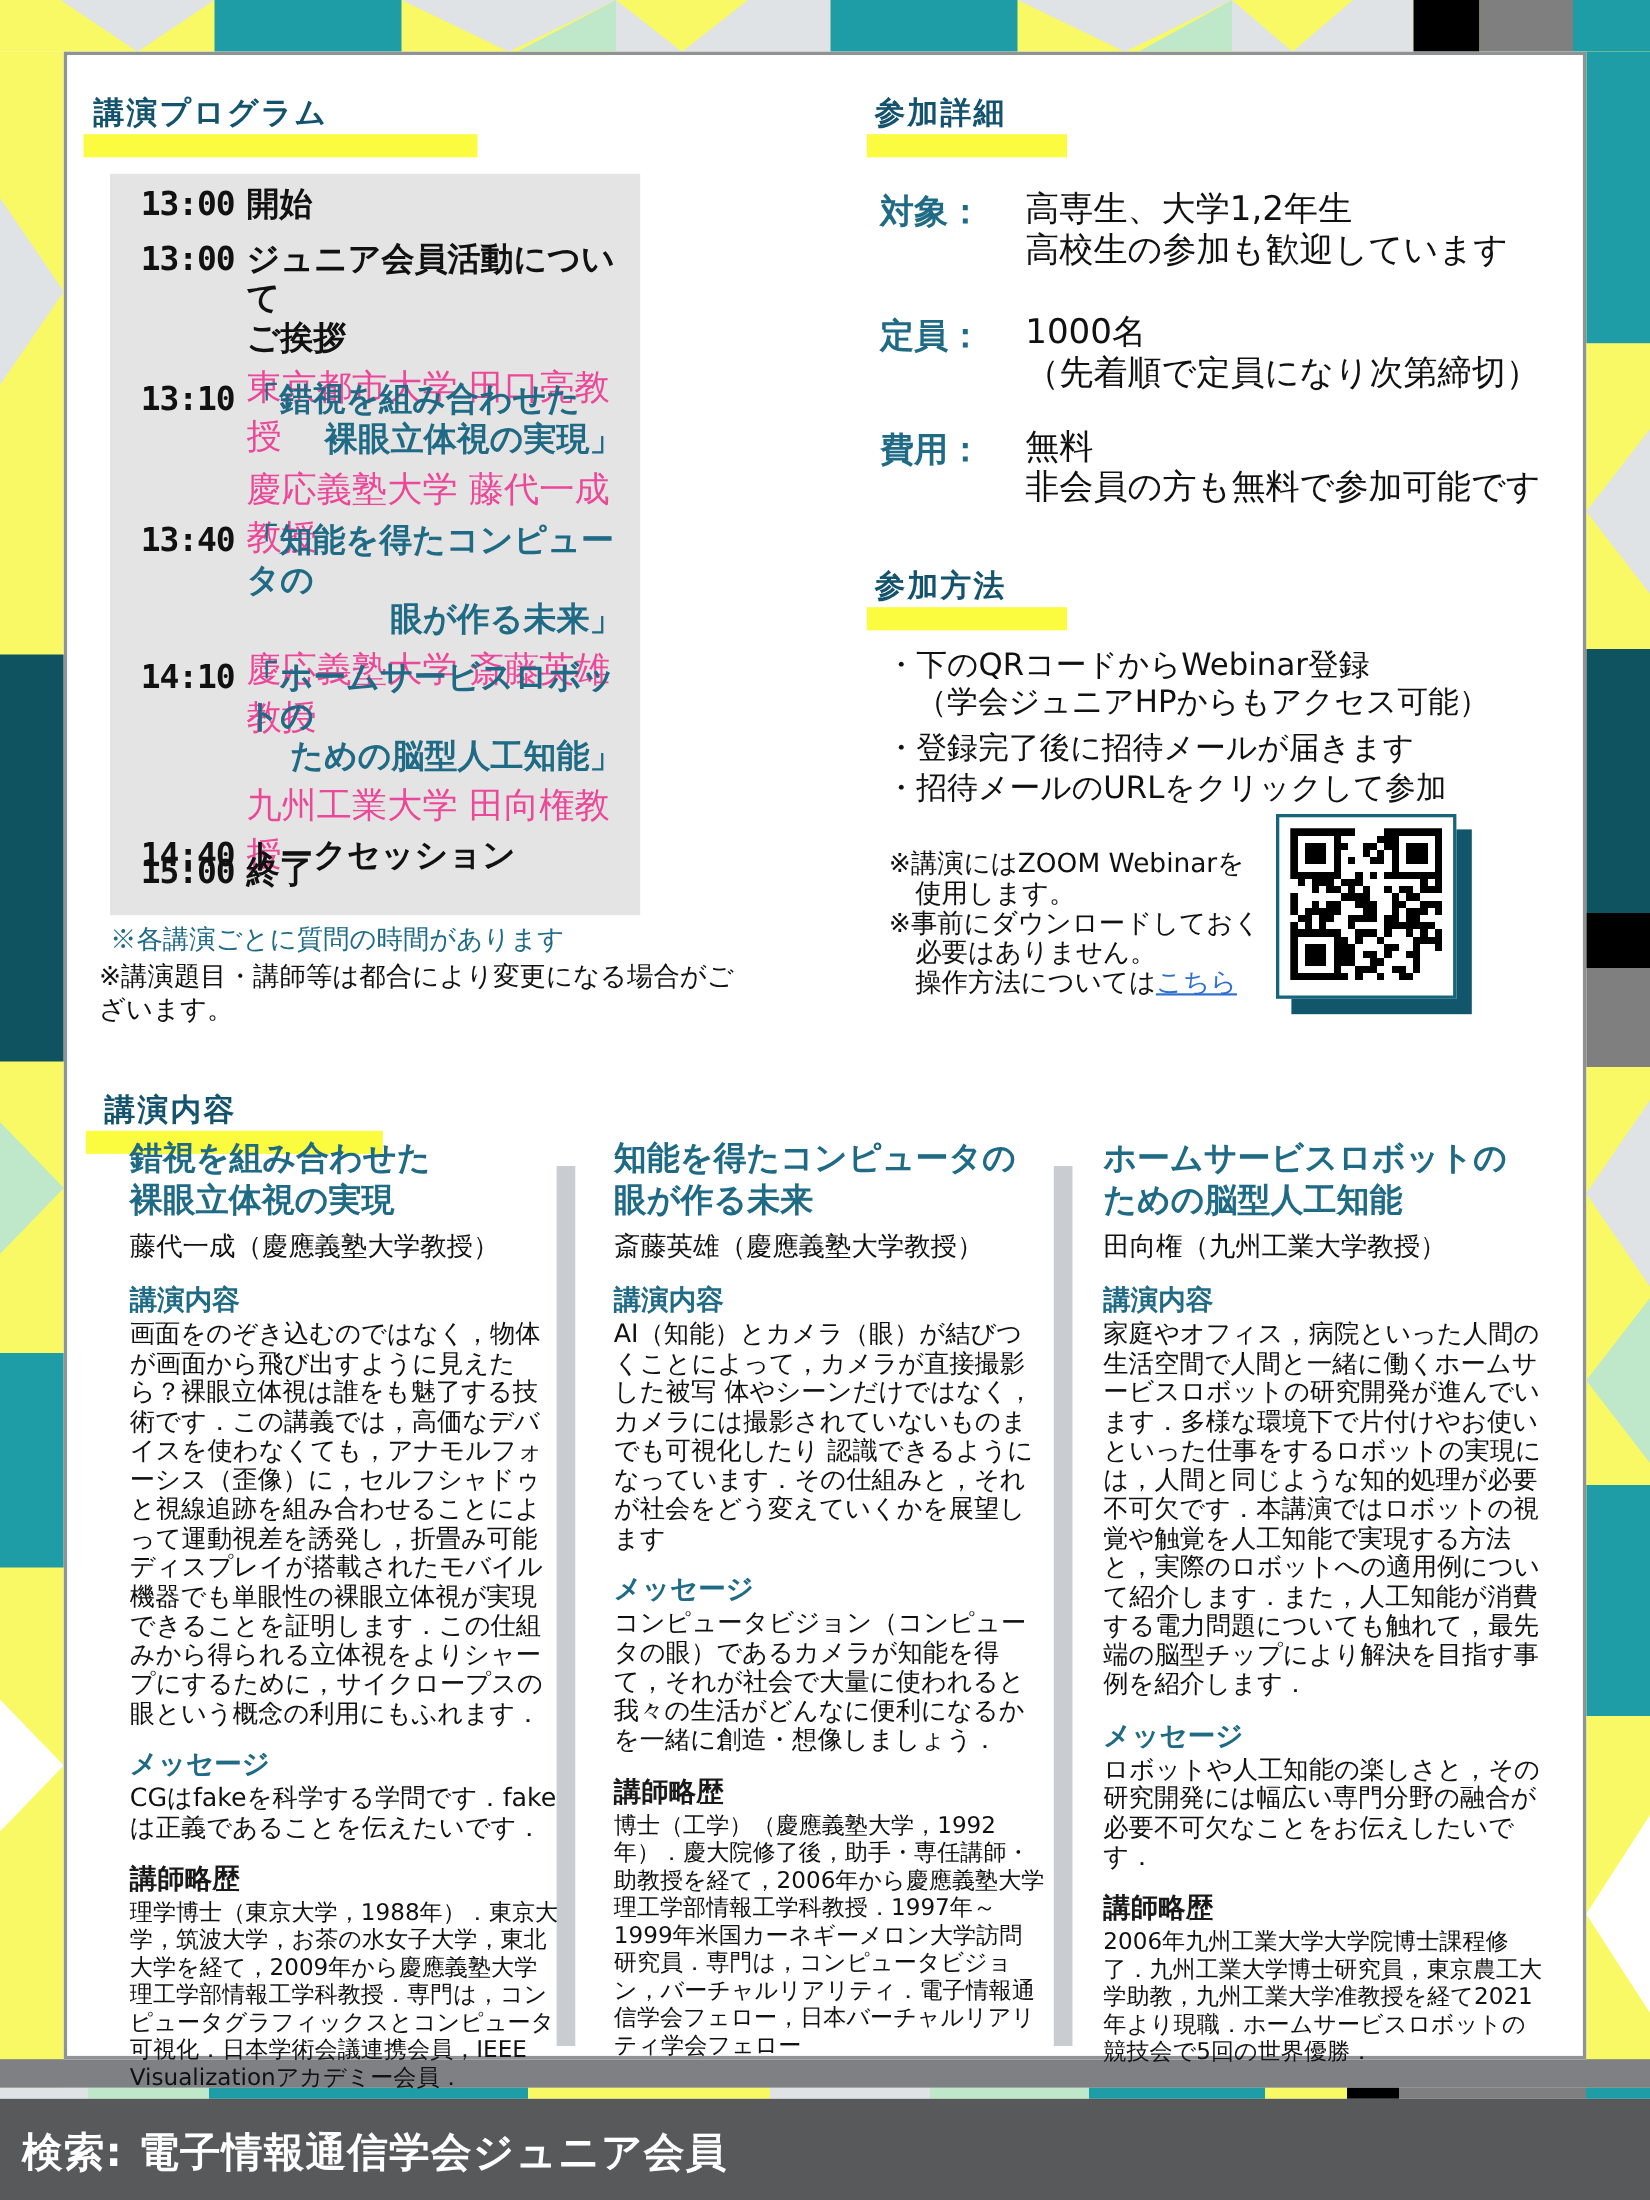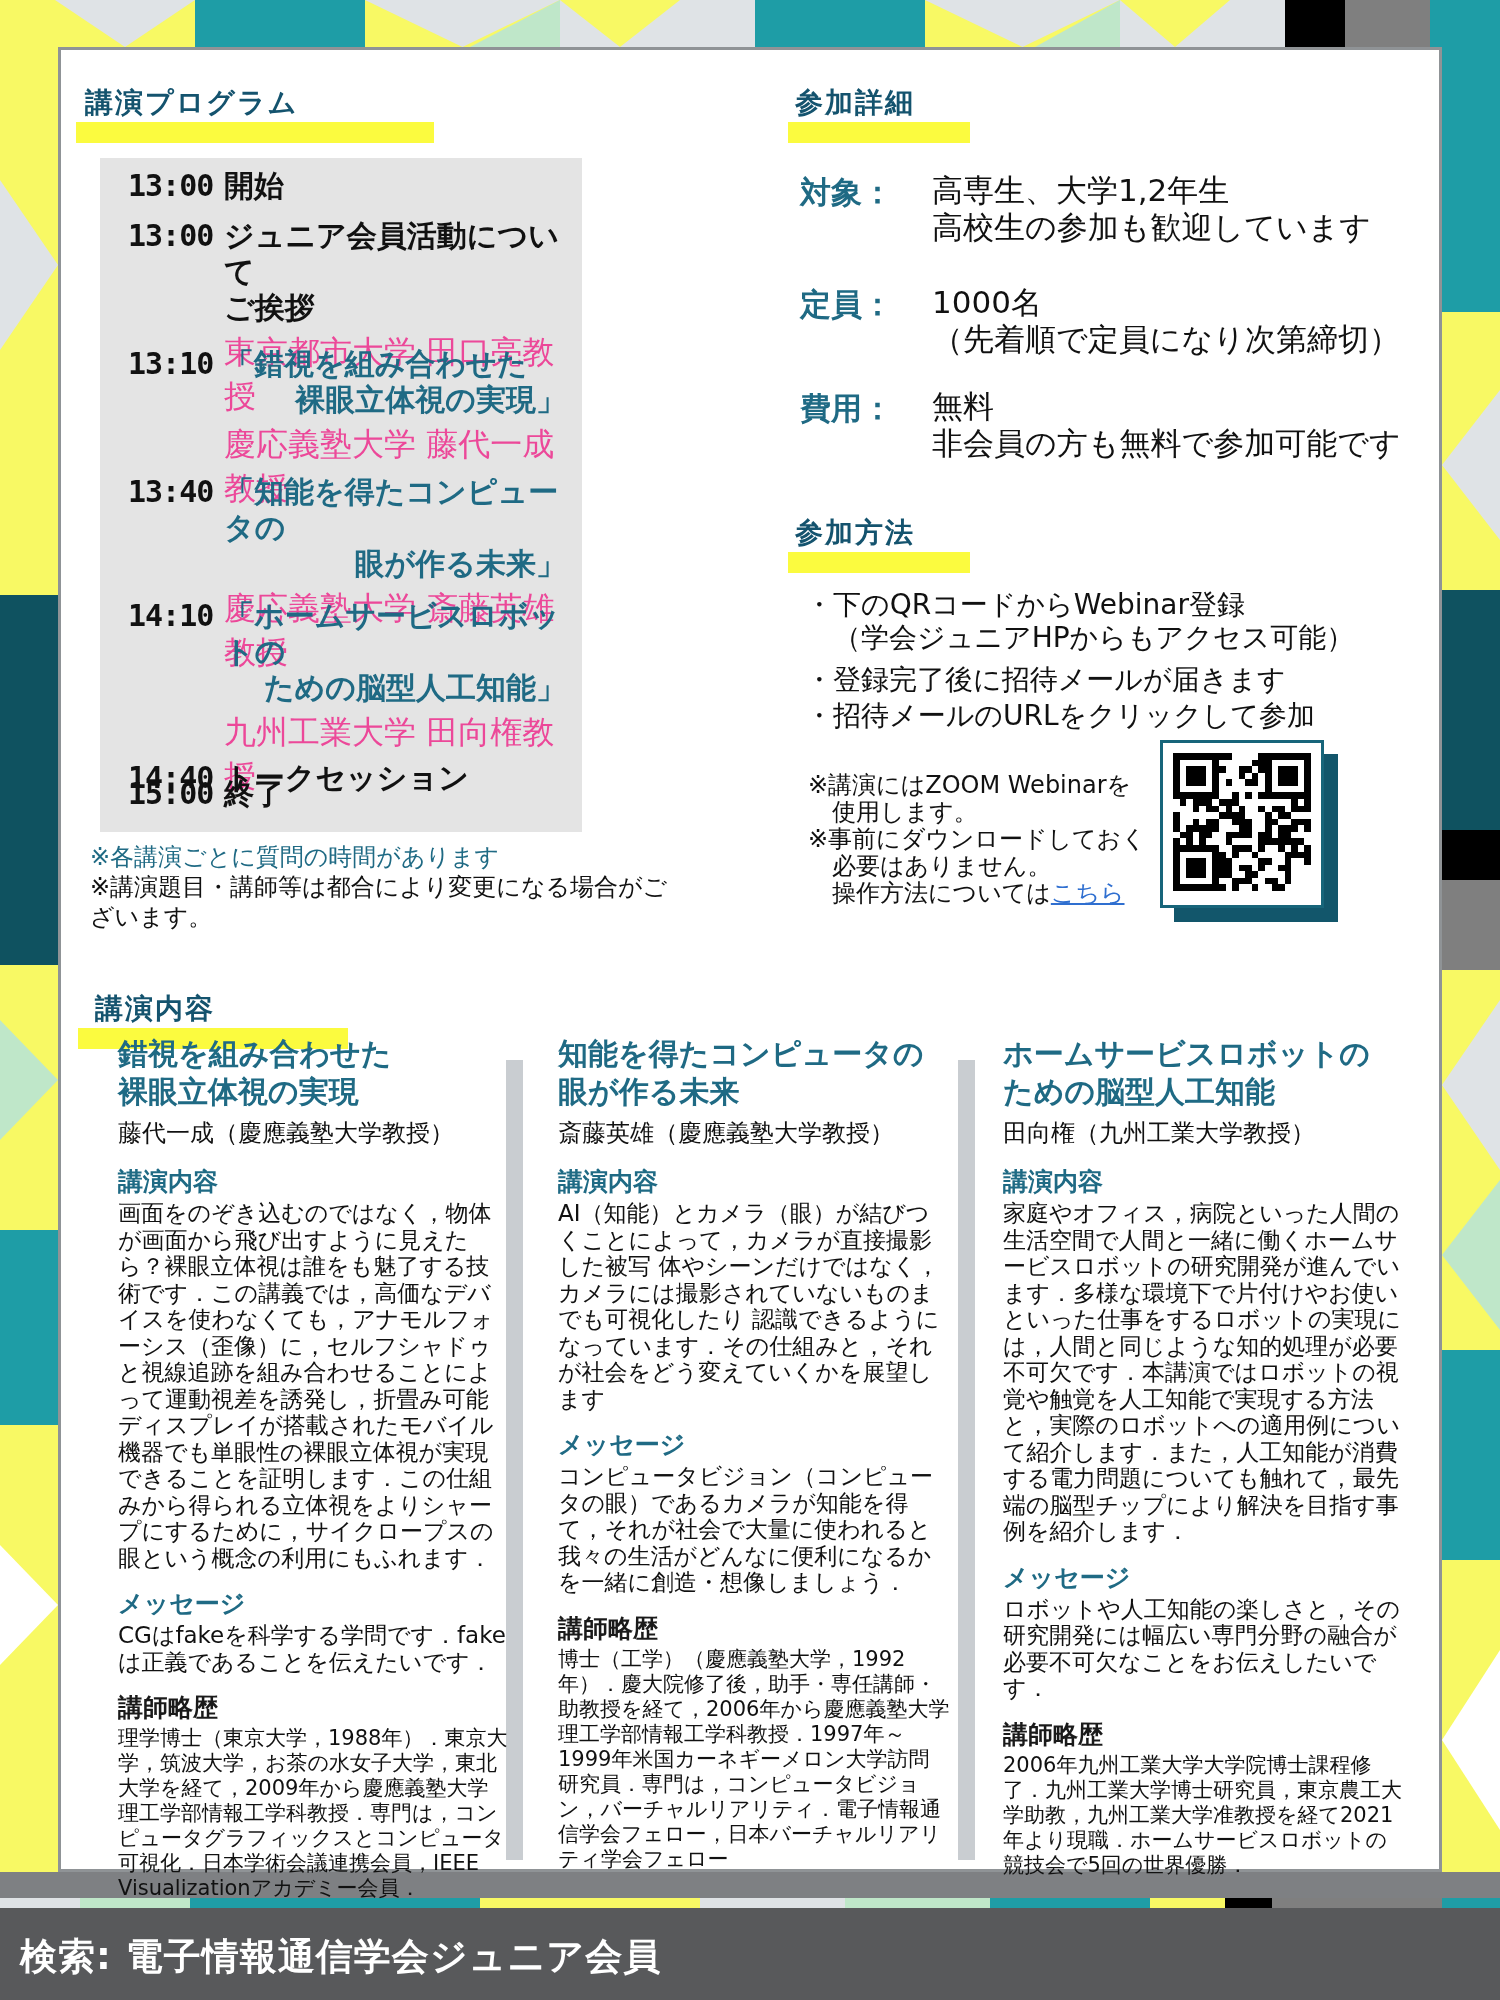--- a/index.html
+++ b/index.html
@@ -153,21 +153,21 @@
       <div class="ptitle">トークセッション</div>
     </div>
 </div>
 <div class="prow" style="top:776px;">
   <span class="ptime">15:00</span>
   <div class="pbody">
       <div class="ptitle">終了</div>
     </div>
 </div>
 
-<div class="pnote teal" style="left:90px;top:842px;width:600px;">※各講演ごとに質問の時間があります</div>
+<div class="pnote teal" style="left:100px;top:842px;width:600px;font-family:Liberation Mono, monospace;">※各講演ごとに質問の時間があります</div>
 <div class="pnote dark" style="left:90px;top:872px;width:600px;">※講演題目・講師等は都合により変更になる場合がございます。</div>
 
 <div class="hl-bar" style="left:788px;top:122px;width:182px;"></div>
 <h2 class="sec-title" style="left:795px;top:84px;margin:0;">参加詳細</h2>
 
 <div class="d-item" style="top:172px;">
   <span class="d-label">対象：</span>
   <span class="d-value pre">高専生、大学1,2年生
 高校生の参加も歓迎しています</span>
 </div>

